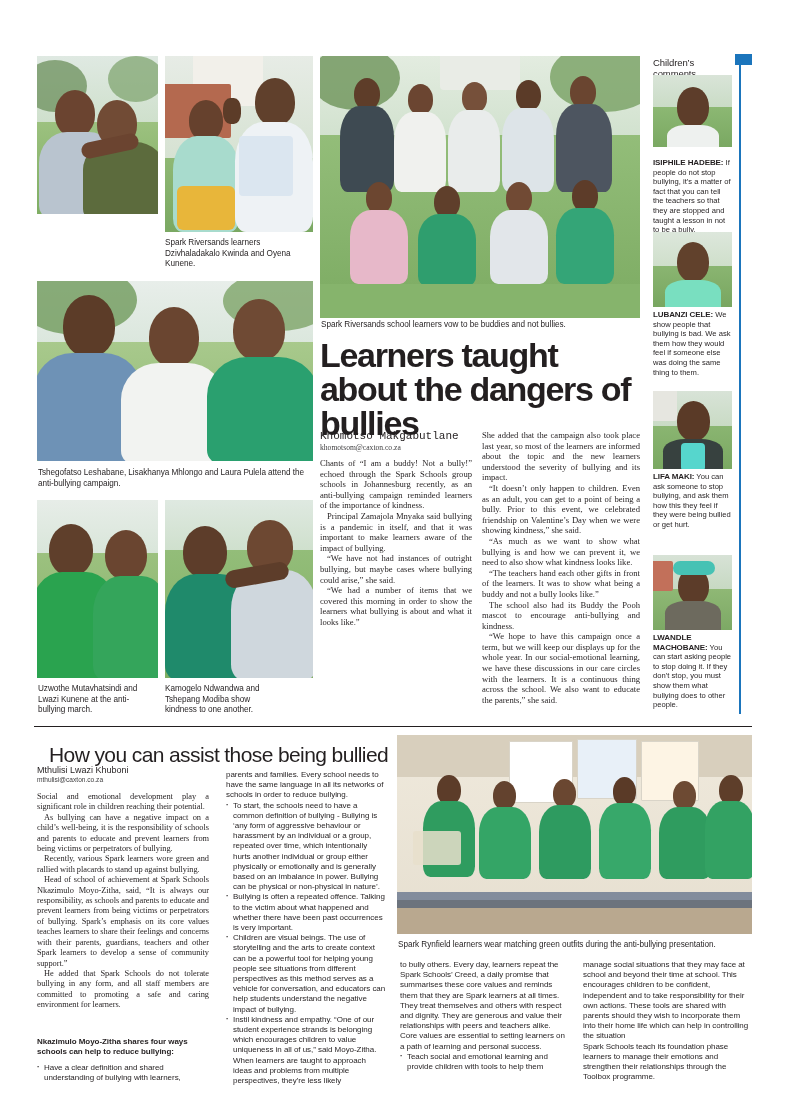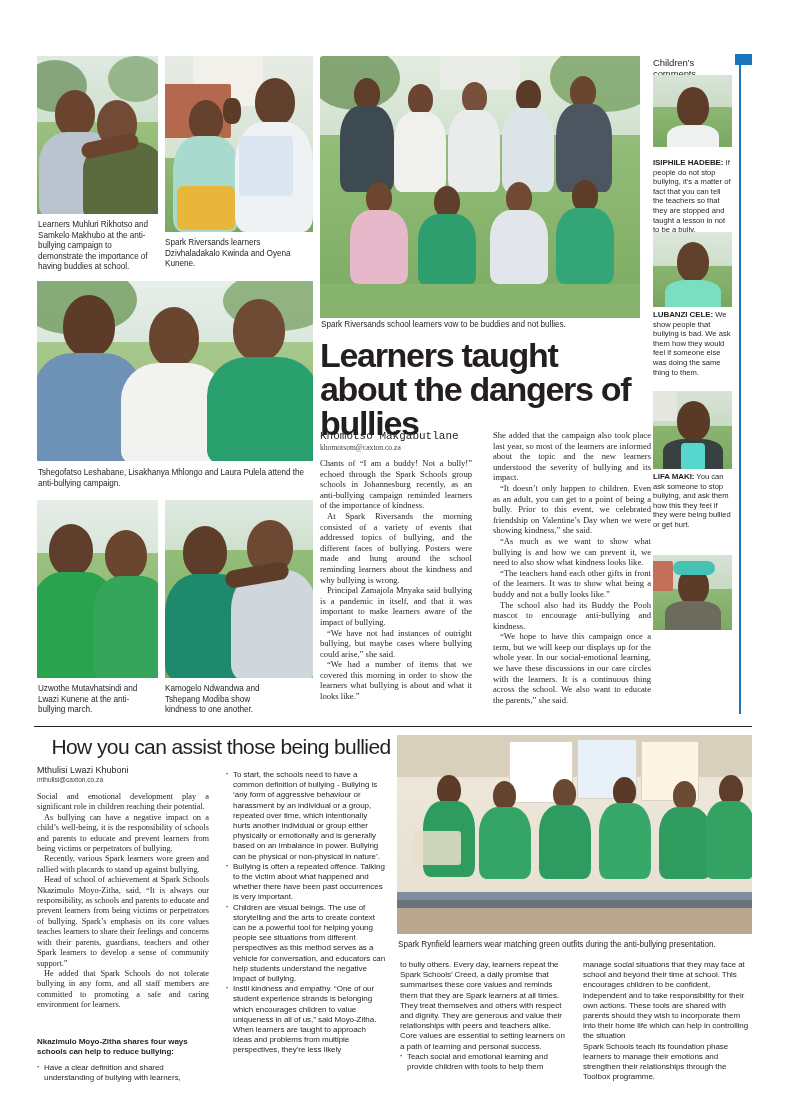--- a/index.html
+++ b/index.html
@@ -182,21 +182,20 @@
     <div class="sky" style="background:linear-gradient(#dfe9e2,#cfe0cc);"></div>
     <div class="ground" style="background:linear-gradient(#9cc17f,#7fae63);"></div>
     <div class="blob" style="left:-14px; top:4px; width:64px; height:52px; background:#6b8f5b; opacity:.75;"></div>
     <div class="blob" style="right:-6px; top:0px; width:56px; height:46px; background:#7ba169; opacity:.7;"></div>
     <div class="head" style="left:18px; top:34px; width:40px; height:47px; background:#6b4430;"></div>
     <div class="torso" style="left:2px; top:76px; width:78px; height:86px; background:#b9c4cf;"></div>
     <div class="head" style="left:60px; top:44px; width:40px; height:47px; background:#714b35;"></div>
     <div class="torso" style="left:46px; top:86px; width:82px; height:78px; background:#5c6b3d;"></div>
     <div class="blob" style="left:44px; top:82px; width:58px; height:16px; background:#6b4430; border-radius:20px; transform:rotate(-12deg);"></div>
   </div>
-  <div class="caption" style="left:38px; top:220px; width:118px;">Learners Muhluri Rikhotso and Samkelo Makhubo at the anti-bullying campaign to demonstrate the importance of having buddies at school.</div>
 
   <div class="photo" style="left:165px; top:56px; width:148px; height:176px;">
     <div class="sky" style="background:linear-gradient(#e7ece6,#d6e2d2); height:58%;"></div>
     <div class="ground" style="background:linear-gradient(#8fb874,#7aa862); height:42%;"></div>
     <div class="blob" style="left:28px; top:-6px; width:70px; height:56px; background:#f2f0ea; border-radius:6px;"></div>
     <div class="blob" style="left:-4px; top:28px; width:70px; height:54px; background:#b4694f; border-radius:2px;"></div>
     <div class="head" style="left:24px; top:44px; width:34px; height:41px; background:#66412d;"></div>
     <div class="torso" style="left:8px; top:80px; width:66px; height:96px; background:#a8dbcd;"></div>
     <div class="blob" style="left:12px; top:130px; width:58px; height:44px; background:#e8b63a; border-radius:6px;"></div>
     <div class="head" style="left:90px; top:22px; width:40px; height:48px; background:#60402c;"></div>
@@ -271,27 +270,26 @@
   </div>
   <div class="caption" style="left:165px; top:684px; width:118px;">Kamogelo Ndwandwa and Tshepang Modiba show kindness to one another.</div>
 
   <div class="headline" style="left:320px; top:338px; width:320px;">Learners taught about the dangers of bullies</div>
 
   <div class="byline-name" style="left:320px; top:430px;">Khomotso Makgabutlane</div>
   <div class="byline-mail" style="left:320px; top:443px;">khomotsom@caxton.co.za</div>
 
   <div class="body-serif" style="left:320px; top:458px; width:152px;">
     <p class="noindent">Chants of “I am a buddy! Not a bully!” echoed through the Spark Schools group schools in Johannesburg recently, as an anti-bullying campaign reminded learners of the importance of kindness.</p>
-    <p>At Spark Riversands the morning consisted of a variety of events that addressed topics of bullying, and the different faces of bullying. Posters were made and hung around the school reminding learners about the kindness and why bullying is wrong.</p>
     <p>Principal Zamajola Mnyaka said bullying is a pandemic in itself, and that it was important to make learners aware of the impact of bullying.</p>
     <p>“We have not had instances of outright bullying, but maybe cases where bullying could arise,” she said.</p>
     <p>“We had a number of items that we covered this morning in order to show the learners what bullying is about and what it looks like.”</p>
   </div>
 
-  <div class="body-serif" style="left:493px; top:430px; width:158px;">
+  <div class="body-serif" style="left:482px; top:430px; width:158px;">
     <p class="noindent">She added that the campaign also took place last year, so most of the learners are informed about the topic and the new learners understood the severity of bullying and its impact.</p>
     <p>“It doesn’t only happen to children. Even as an adult, you can get to a point of being a bully. Prior to this event, we celebrated friendship on Valentine’s Day when we were showing kindness,” she said.</p>
     <p>“As much as we want to show what bullying is and how we can prevent it, we need to also show what kindness looks like.</p>
     <p>“The teachers hand each other gifts in front of the learners. It was to show what being a buddy and not a bully looks like.”</p>
     <p>The school also had its Buddy the Pooh mascot to encourage anti-bullying and kindness.</p>
     <p>“We hope to have this campaign once a term, but we will keep our displays up for the whole year. In our social-emotional learning, we have these discussions in our care circles with the learners. It is a continuous thing across the school. We also want to educate the parents,” she said.</p>
   </div>
 
   <div class="sidebar-rule" style="left:739px; top:64px; width:2px; height:650px;"></div>
   <div class="sidebar-title" style="left:653px; top:57px; width:80px;">Children’s comments</div>
@@ -333,41 +331,46 @@
   </div>
 
   <div class="photo" style="left:653px; top:555px; width:79px; height:75px;">
     <div class="sky" style="background:linear-gradient(#d7e2d6,#c7d9c3); height:45%;"></div>
     <div class="ground" style="background:linear-gradient(#8fb875,#7da965); height:55%;"></div>
     <div class="blob" style="left:-8px; top:6px; width:28px; height:30px; background:#c2705a; border-radius:2px;"></div>
     <div class="head" style="left:25px; top:12px; width:31px; height:38px; background:#5c3c29;"></div>
     <div class="blob" style="left:20px; top:6px; width:42px; height:14px; background:#46c2b4; border-radius:8px;"></div>
     <div class="torso" style="left:12px; top:46px; width:56px; height:34px; background:#6d6a5e;"></div>
   </div>
+  <div class="comment" style="left:653px; top:633px;">
+    <b>LWANDLE MACHOBANE:</b>
+    <span>You can start asking people to stop doing it. If they don’t stop, you must show them what bullying does to other people.</span>
+  </div>
 
   <div class="rule-thin" style="left:34px; top:726px; width:718px; height:1px;"></div>
 
-  <h2 class="headline2" style="left:37px; top:732px; width:360px; margin:4px;text-align:center;">How you can assist those being bullied</h2>
+  <h2 class="headline2" style="left:37px; top:732px; width:360px; margin:12px;">How you can assist those being bullied</h2>
 
   <div class="byline-name" style="left:37px; top:765px; font-family:'Liberation Sans', sans-serif; font-size:9px;">Mthulisi Lwazi Khuboni</div>
   <div class="byline-mail" style="left:37px; top:776px; font-family:'Liberation Sans', sans-serif; font-size:6.6px;">mthulisi@caxton.co.za</div>
 
   <div class="body-sans" style="left:37px; top:792px; width:172px; font-family:'Liberation Serif', serif; font-size:8.4px; line-height:10.4px; text-align:justify;">
     <p>Social and emotional development play a significant role in children reaching their potential.</p>
     <p style="text-indent:7px;">As bullying can have a negative impact on a child’s well-being, it is the responsibility of schools and parents to educate and prevent learners from being victims or perpetrators of bullying.</p>
     <p style="text-indent:7px;">Recently, various Spark learners wore green and rallied with placards to stand up against bullying.</p>
     <p style="text-indent:7px;">Head of school of achievement at Spark Schools Nkazimulo Moyo-Zitha, said, “It is always our responsibility, as schools and parents to educate and prevent learners from being victims or perpetrators of bullying. Spark’s emphasis on its core values teaches learners to share their feelings and concerns with their parents, guardians, teachers and other Spark learners to develop a sense of community support.”</p>
     <p style="text-indent:7px;">He added that Spark Schools do not tolerate bullying in any form, and all staff members are committed to promoting a safe and caring environment for learners.</p>
   </div>
   <div class="body-sans lead-in" style="left:37px; top:1037px; width:172px;">Nkazimulo Moyo-Zitha shares four ways schools can help to reduce bullying:</div>
   <div class="body-sans" style="left:37px; top:1063px; width:172px;">
     <p class="bullet">Have a clear definition and shared understanding of bullying with learners,</p>
   </div>
 
   <div class="body-sans" style="left:226px; top:770px; width:160px;">
+    <p>parents and families. Every school needs to have the same language in all its networks of schools in order to reduce bullying.</p>
     <p class="bullet">To start, the schools need to have a common definition of bullying - Bullying is ‘any form of aggressive behaviour or harassment by an individual or a group, repeated over time, which intentionally hurts another individual or group either physically or emotionally and is generally based on an imbalance in power. Bullying can be physical or non-physical in nature’.</p>
     <p class="bullet">Bullying is often a repeated offence. Talking to the victim about what happened and whether there have been past occurrences is very important.</p>
     <p class="bullet">Children are visual beings. The use of storytelling and the arts to create context can be a powerful tool for helping young people see situations from different perspectives as this method serves as a vehicle for conversation, and educators can help students understand the negative impact of bullying.</p>
     <p class="bullet">Instil kindness and empathy. “One of our student experience strands is belonging which encourages children to value uniqueness in all of us,” said Moyo-Zitha. When learners are taught to approach ideas and problems from  multiple perspectives, they’re less likely</p>
   </div>
 
   <div class="photo" style="left:397px; top:735px; width:355px; height:199px;">
     <div style="position:absolute; inset:0; background:linear-gradient(#efe9dc,#e6dfd0);"></div>
     <div class="blob" style="left:0; top:0; width:100%; height:42px; background:#d8cfbd; border-radius:0;"></div>
     <div class="blob" style="left:0; bottom:0; width:100%; height:34px; background:#b9a88f; border-radius:0;"></div>

